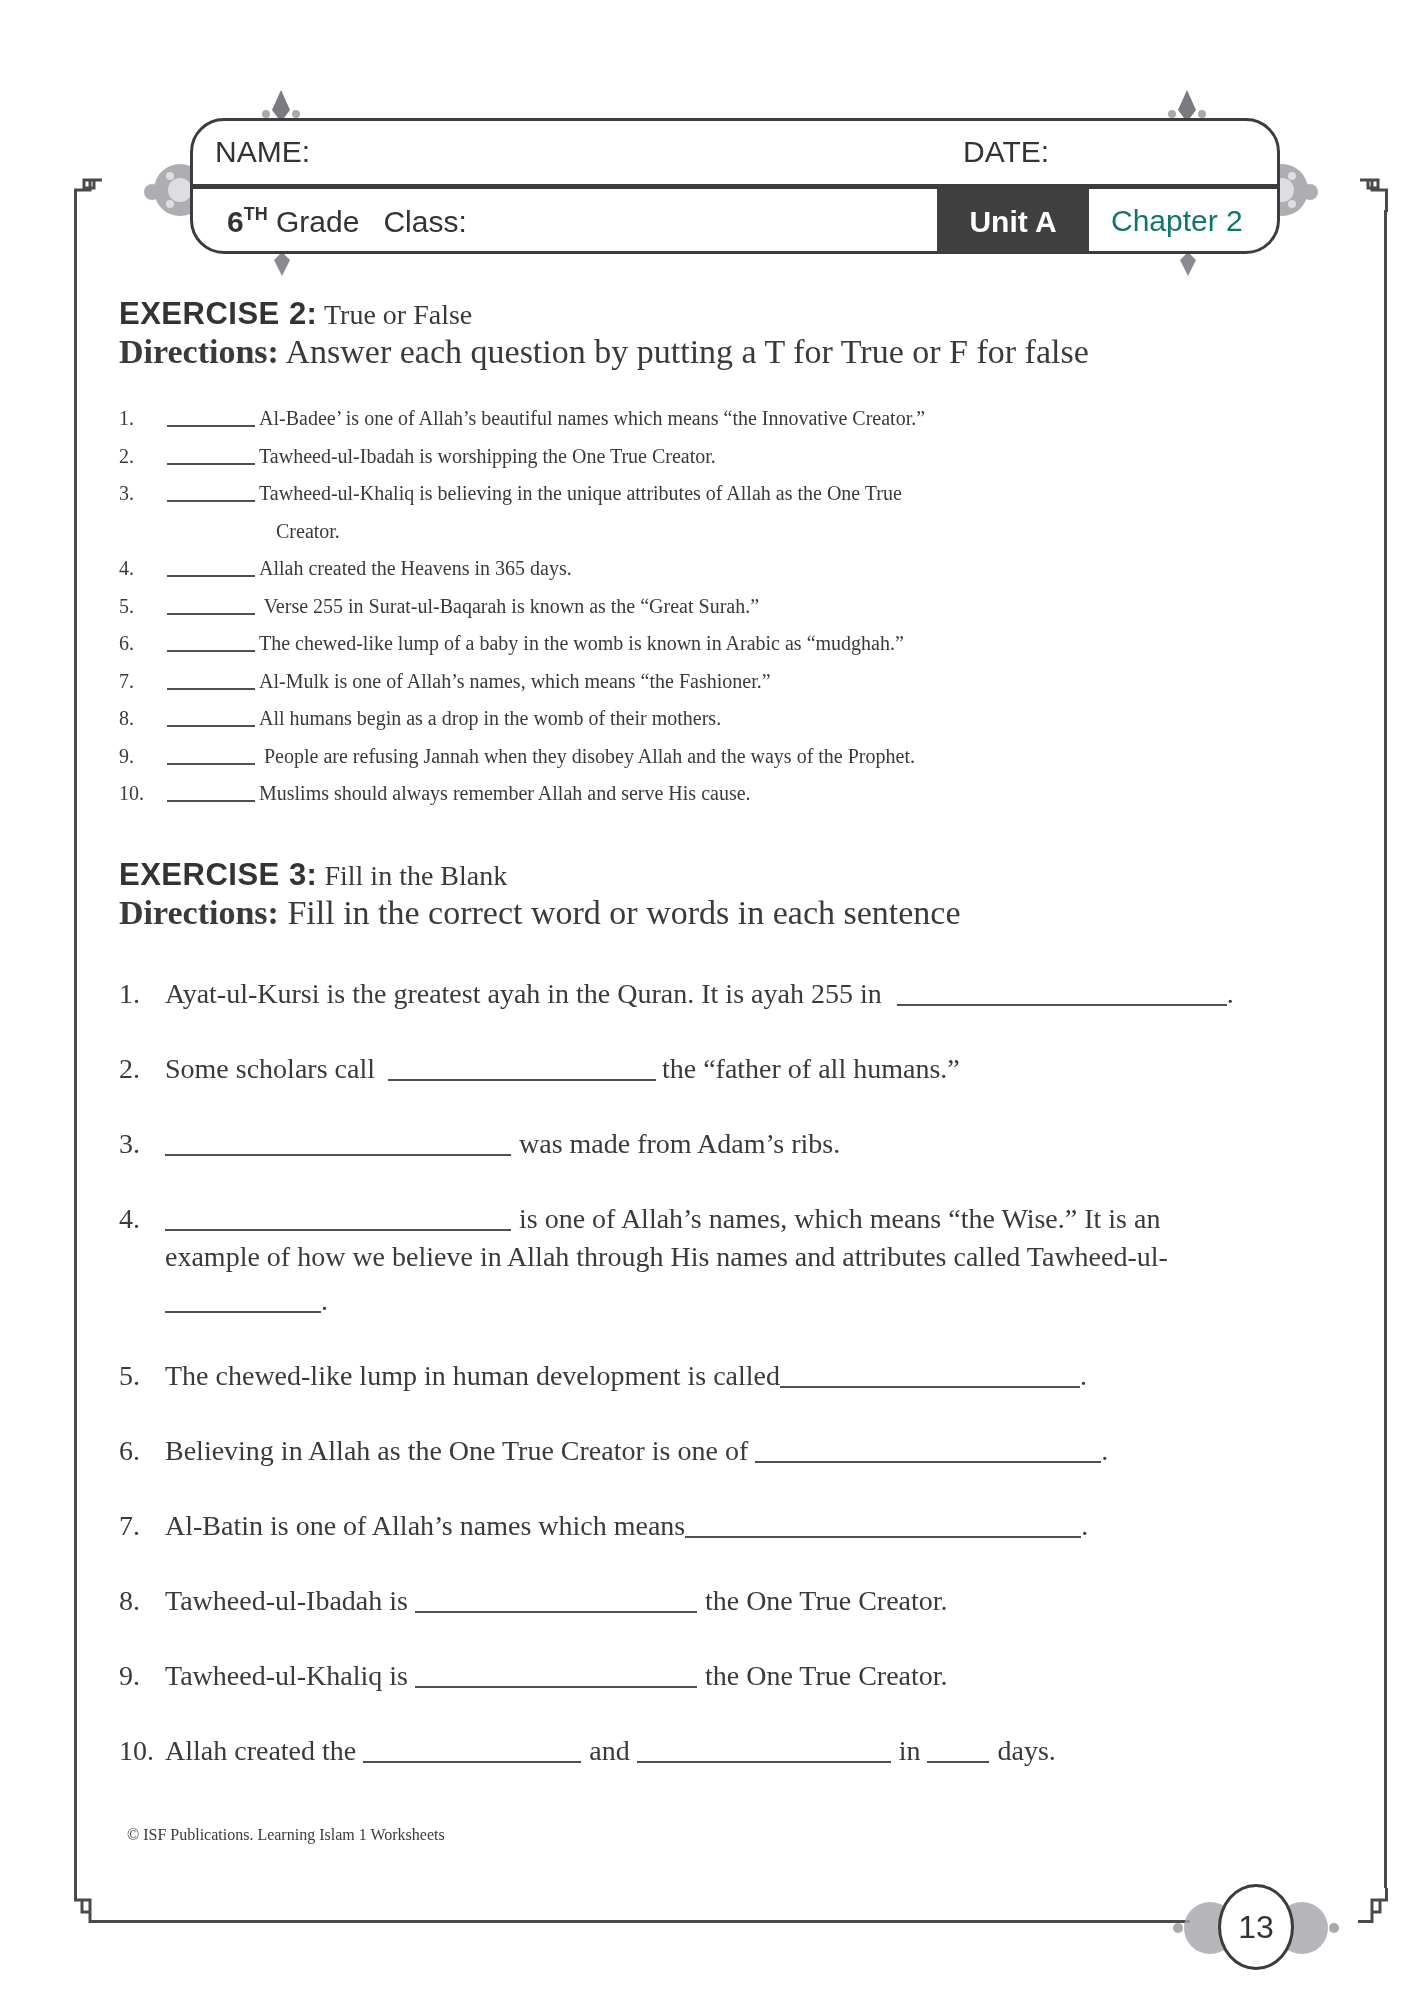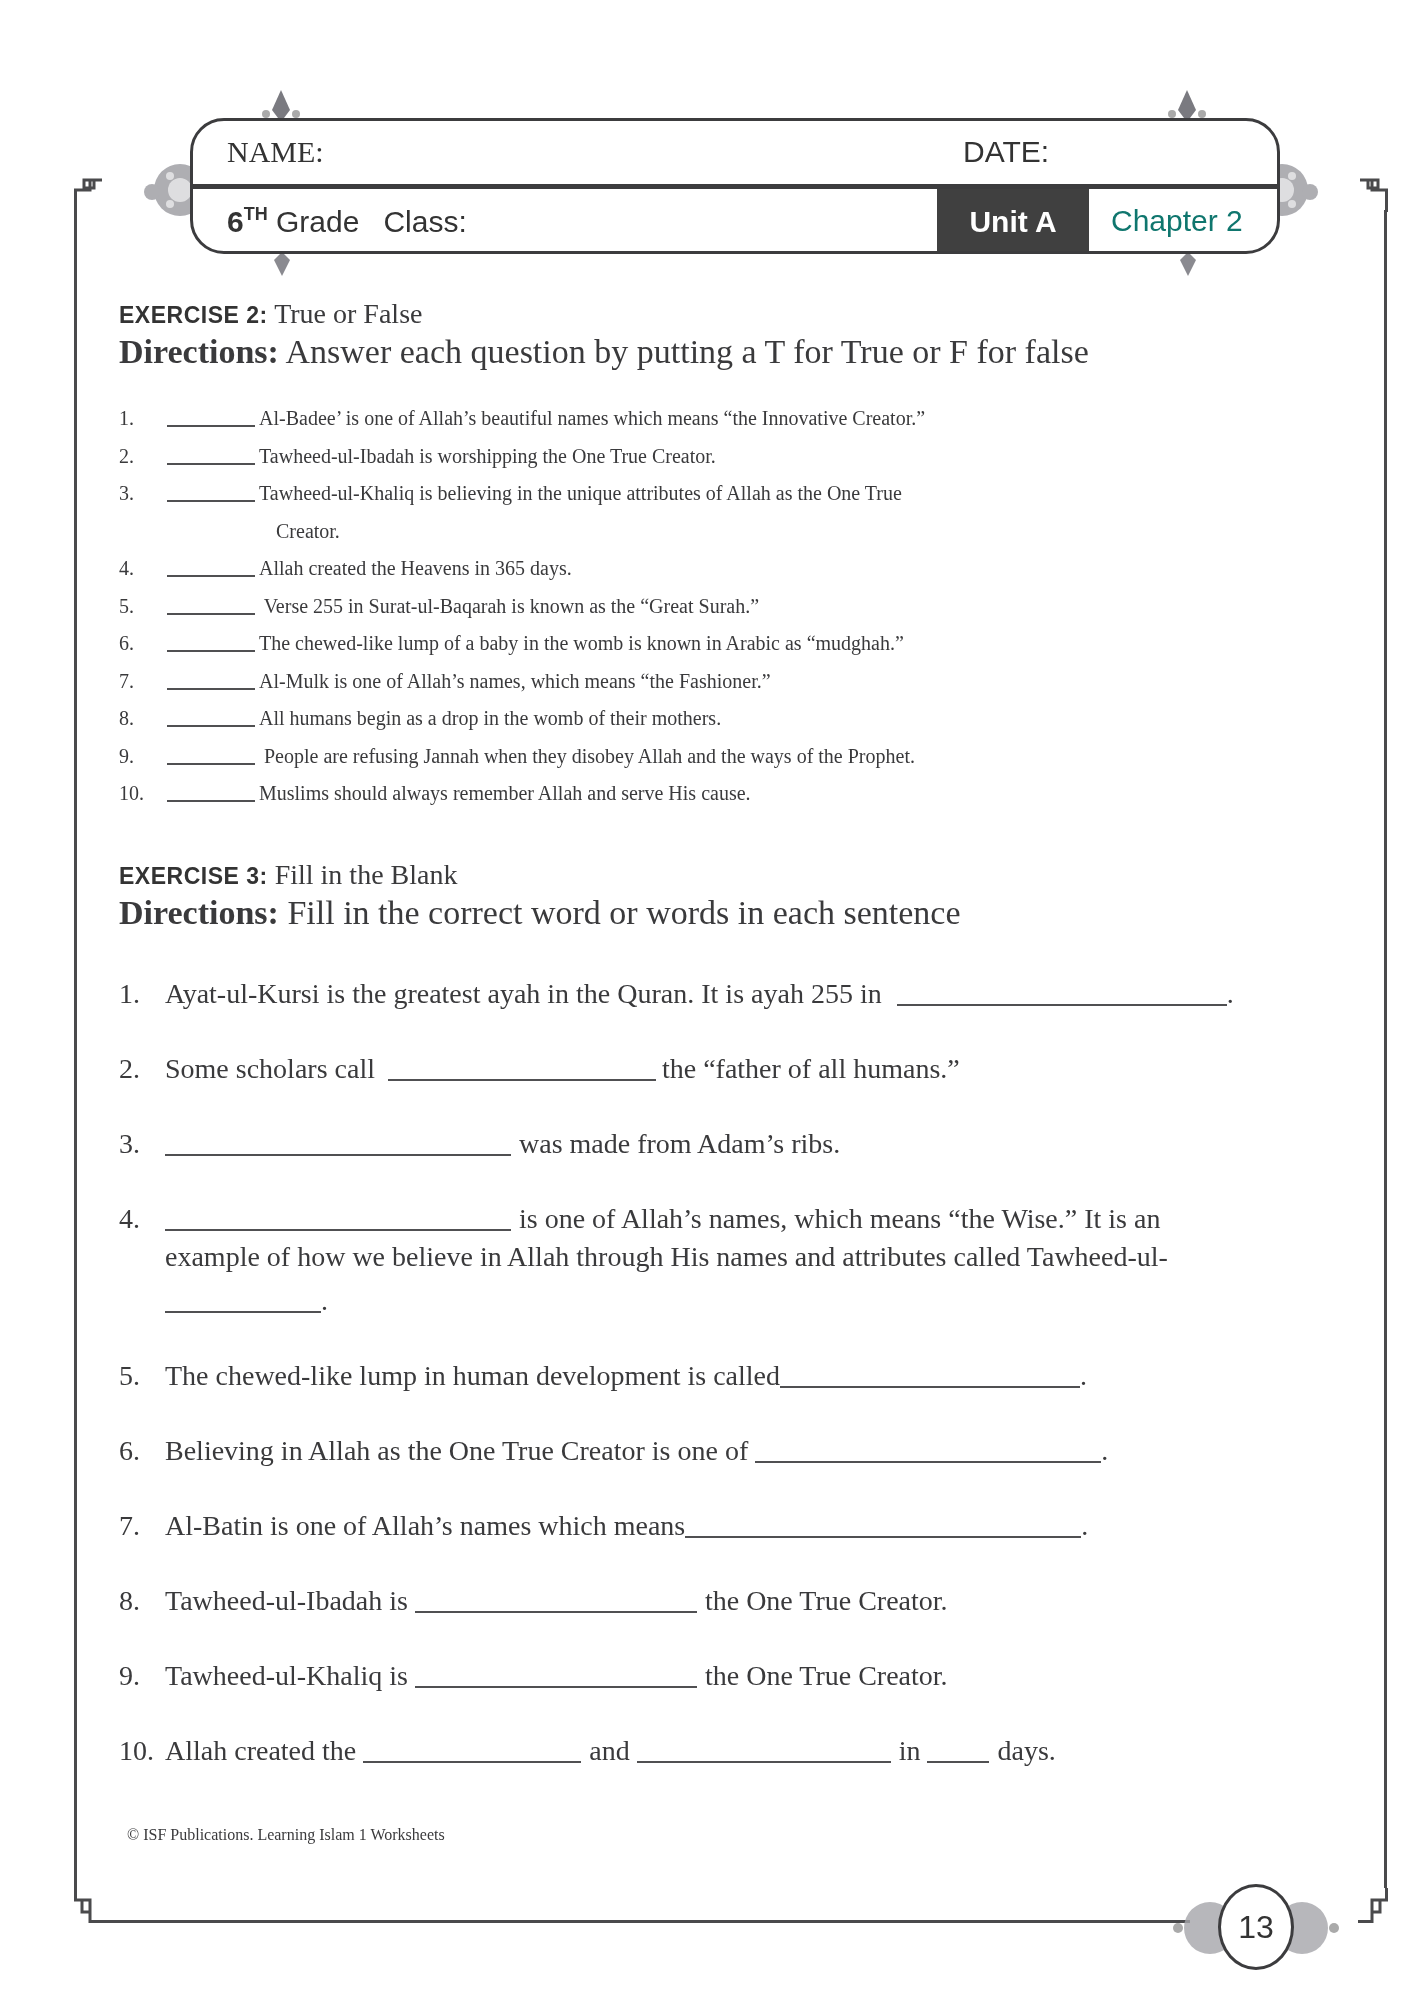--- a/index.html
+++ b/index.html
@@ -21,37 +21,37 @@
     
     .header-box {
       position: absolute; left: 190px; top: 118px; width: 1090px; height: 136px;
       border: 3px solid #3c3c3e; border-radius: 34px; background: #fff; overflow: hidden;
       font-family: "Liberation Sans", sans-serif;
     }
     .header-row1 { position: absolute; left: 0; top: 0; width: 100%; height: 63px; }
     .header-divider { position: absolute; left: 0; top: 63px; width: 100%; height: 5px; background: #3c3c3e; }
     .header-row2 { position: absolute; left: 0; top: 68px; width: 100%; height: 65px; }
     .hdr-label { position: absolute; font-size: 30px; color: #333; top: 14px; }
-    .name-label { left: 34px; font-family: Liberation Serif, serif; }
+    .name-label { left: 22px; }
     .date-label { left: 770px; }
     .grade { position: absolute; left: 34px; top: 15px; font-size: 30px; color: #333; white-space: nowrap; }
     .grade .num { font-weight: bold; }
     .grade sup { font-size: 18px; font-weight: bold; vertical-align: 12px; }
     .grade .class-label { margin-left: 24px; }
     .unit-badge {
       position: absolute; left: 744px; top: 0; width: 152px; height: 65px;
       background: #404040; color: #fff; font-weight: bold; font-size: 30px;
       display: flex; align-items: center; justify-content: center;
     }
     .chapter-label { position: absolute; left: 918px; top: 15px; font-size: 30px; color: #0f766e; }
 
     
     .content { position: absolute; left: 119px; top: 296px; width: 1220px; }
     .ex-title { font-size: 28px; line-height: 36px; height: 38px; white-space: nowrap; }
-    .ex-title .ex-head { font-family: "Liberation Sans", sans-serif; font-weight: bold; font-size: 23px; letter-spacing: 0.5px; color: #333; }
+    .ex-title .ex-head { font-family: "Liberation Sans", sans-serif; font-weight: bold; font-size: 31px; letter-spacing: 0.5px; color: #333; }
     .directions { font-size: 34px; line-height: 36px; white-space: nowrap; }
     .directions b { font-weight: bold; }
 
     .tf-list { margin-top: 30px; }
     .tf-item { position: relative; font-size: 20px; line-height: 37.5px; white-space: nowrap; }
     .tf-num { display: inline-block; width: 48px; }
     .tf-blank { display: inline-block; width: 88px; border-bottom: 2px solid #505052; height: 26px; vertical-align: -2px; margin-right: 4px; }
     .tf-cont { padding-left: 157px; }
 
     .ex3 { margin-top: 44px; }

